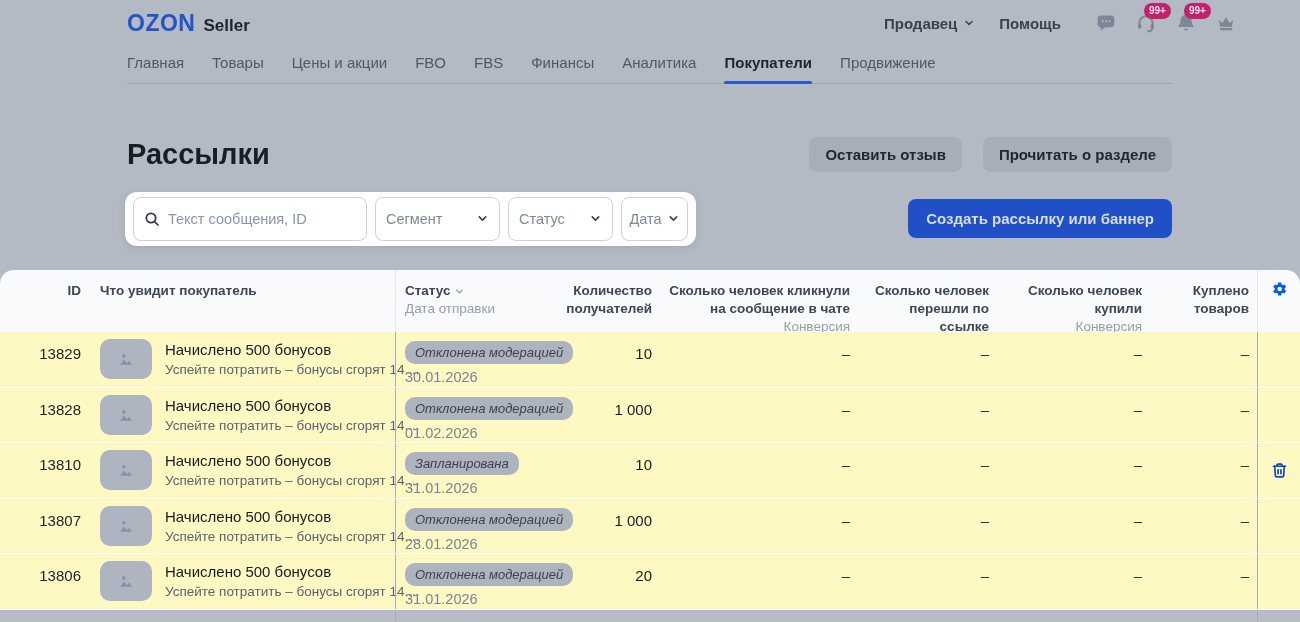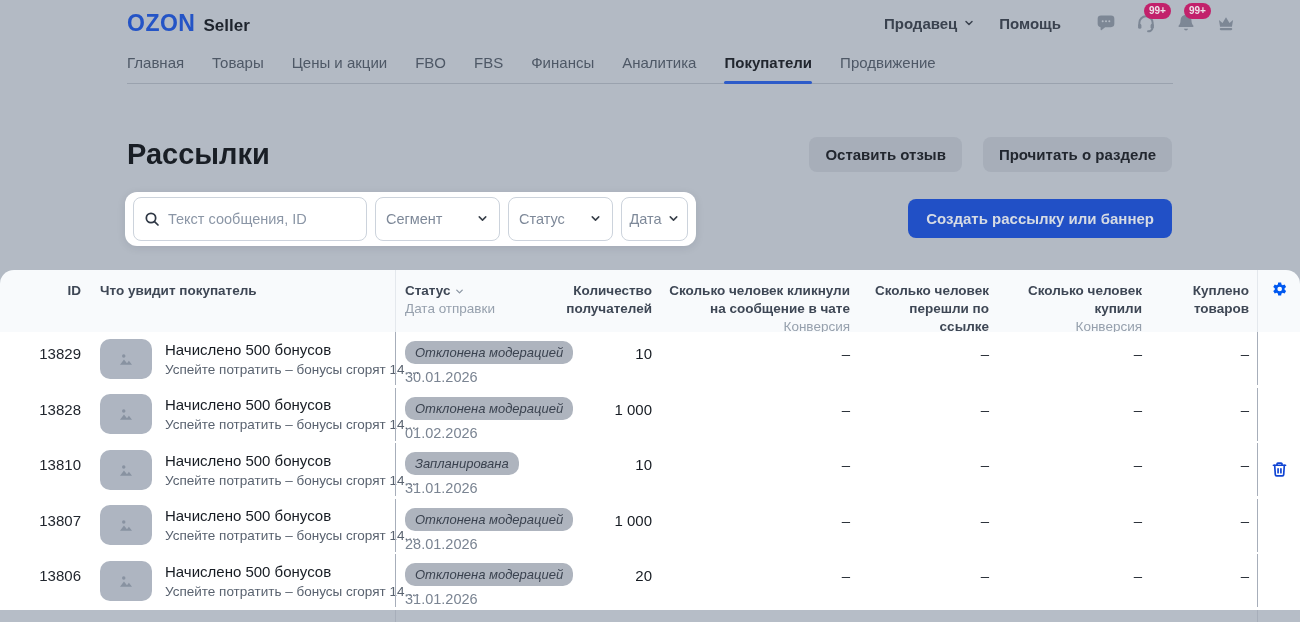--- a/index.html
+++ b/index.html
@@ -108,21 +108,21 @@
   .cell-id { text-align:right; padding-right:9px; }
   .cell-preview { padding-left:10px; }
   .cell-status { padding-left:9px; }
   .thead .cell-status { border-left:1px solid #e4e8ed; }
   .thead .cell-actions { border-left:1px solid #e4e8ed; display:flex; justify-content:center; }
   .sort-chip { display:inline-flex; align-items:center; gap:3px; cursor:pointer; }
   .sort-chip svg { width:11px; height:11px; color:#8e98a5; }
   .gear-btn { width:18px; height:18px; color:#0058f0; cursor:pointer; margin-top:-2px; }
   .gear-btn svg { width:18px; height:18px; }
   
-  .trow { background:#ffffff; height:55.5px; flex:none; border-bottom:3px solid #ffffff; }
+  .trow { background:#fef9c3; height:55.5px; flex:none; border-bottom:1px solid #ffffff; }
   .trow .cell-status, .trow .cell-actions { border-left:1px solid #a7aeba; }
   .trow .cell-id { padding-top:13px; font-size:15px; color:#21262e; }
   .num { padding-top:13px; font-size:15px; color:#171c23; }
   .dash { padding-top:13px; font-size:15px; color:#2e343c; }
   .preview-flex { display:flex; align-items:center; gap:13px; height:100%; }
   .thumb {
     width:52px; height:40px; border-radius:10px; background:#aeb5c1;
     display:flex; align-items:center; justify-content:center; color:#8892a1; flex:none;
   }
   .thumb svg { width:18px; height:18px; }

